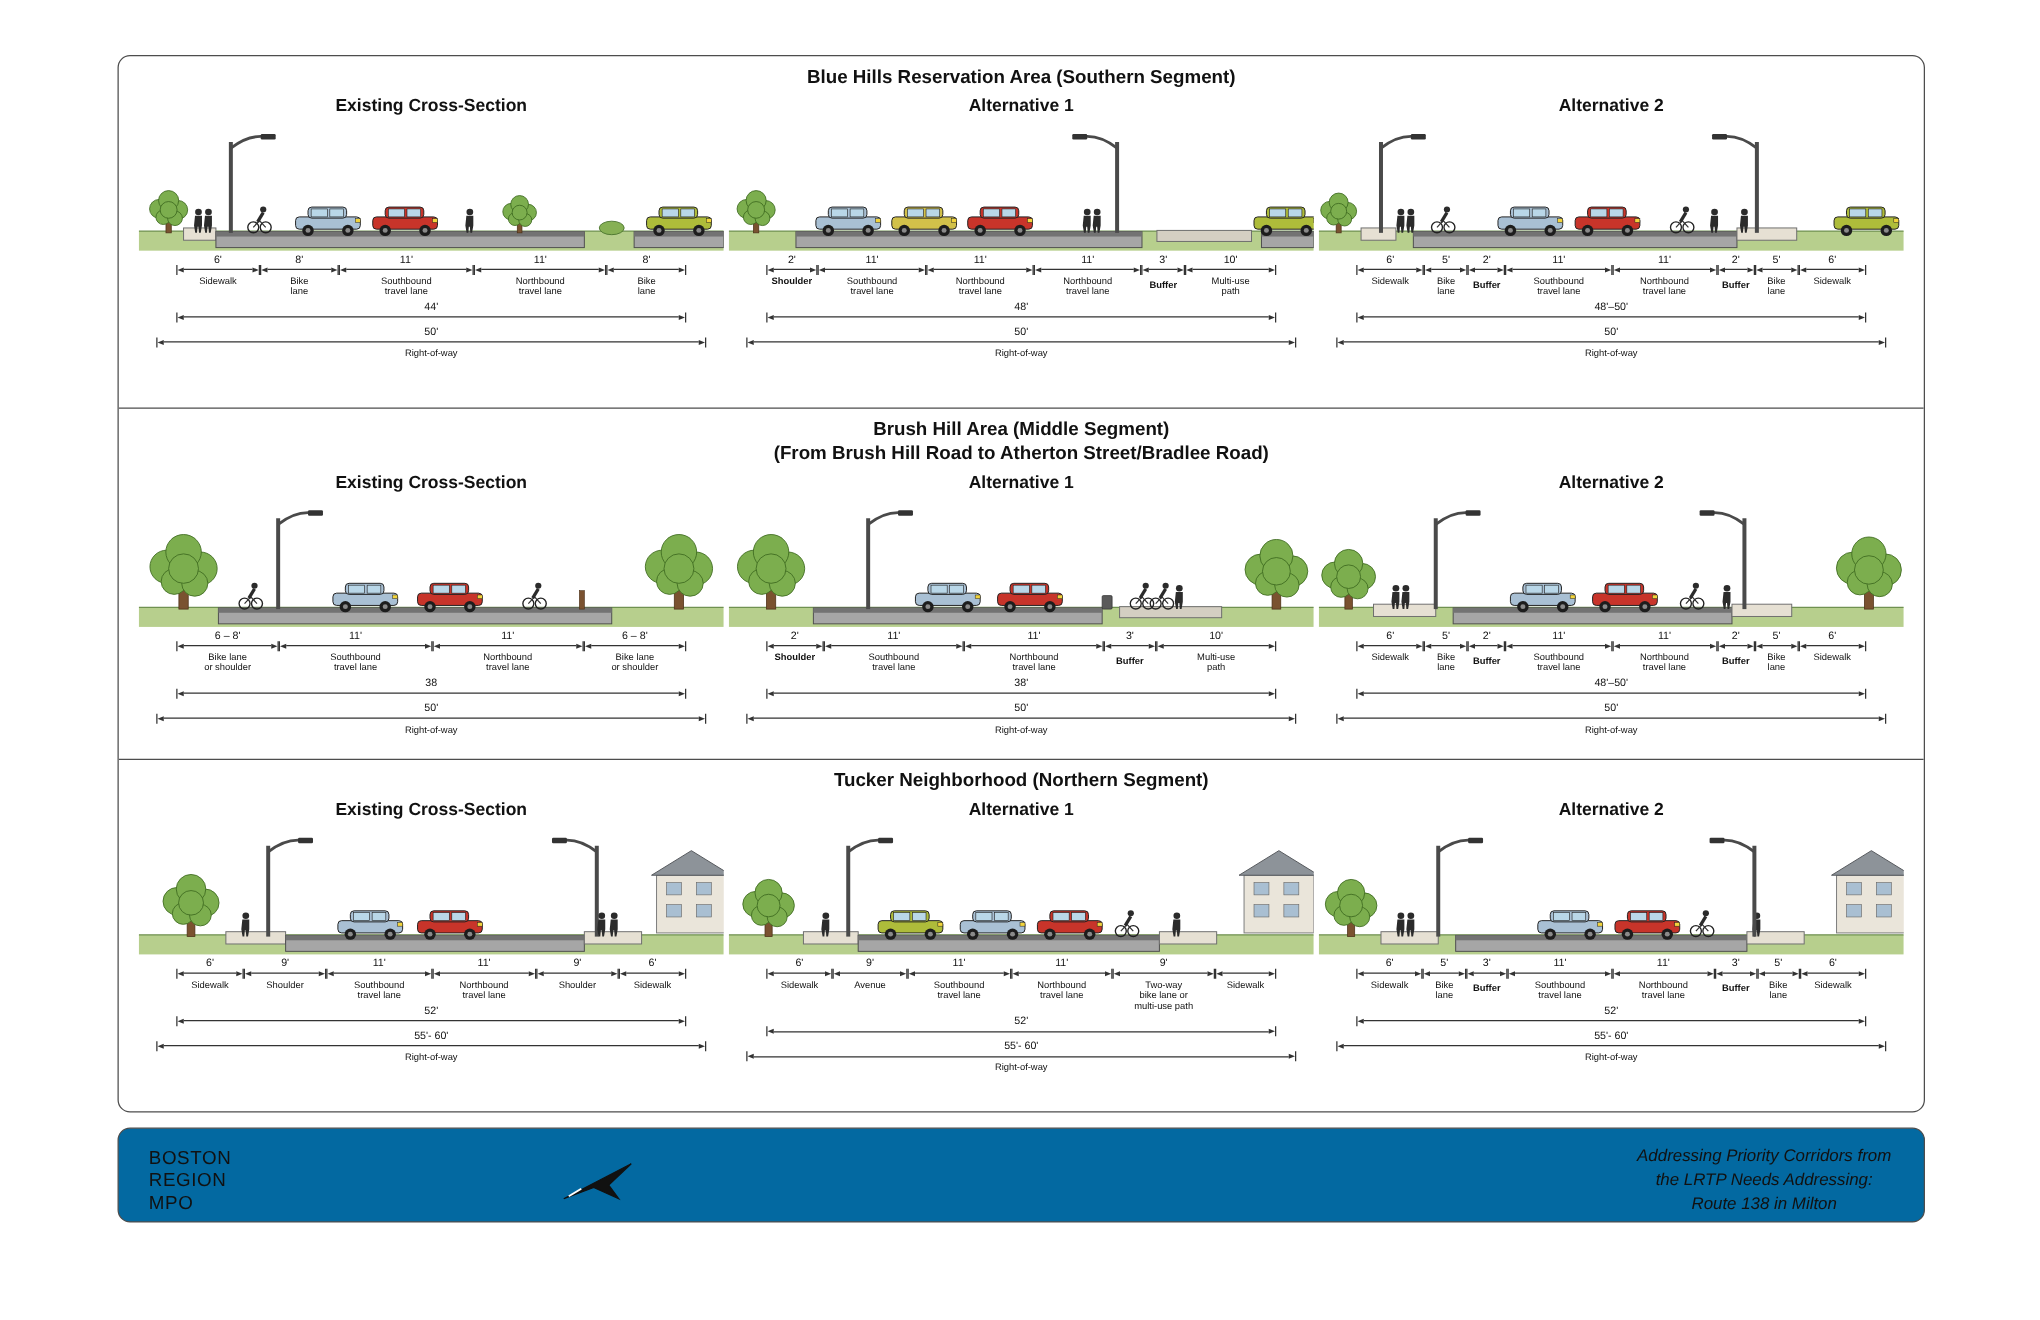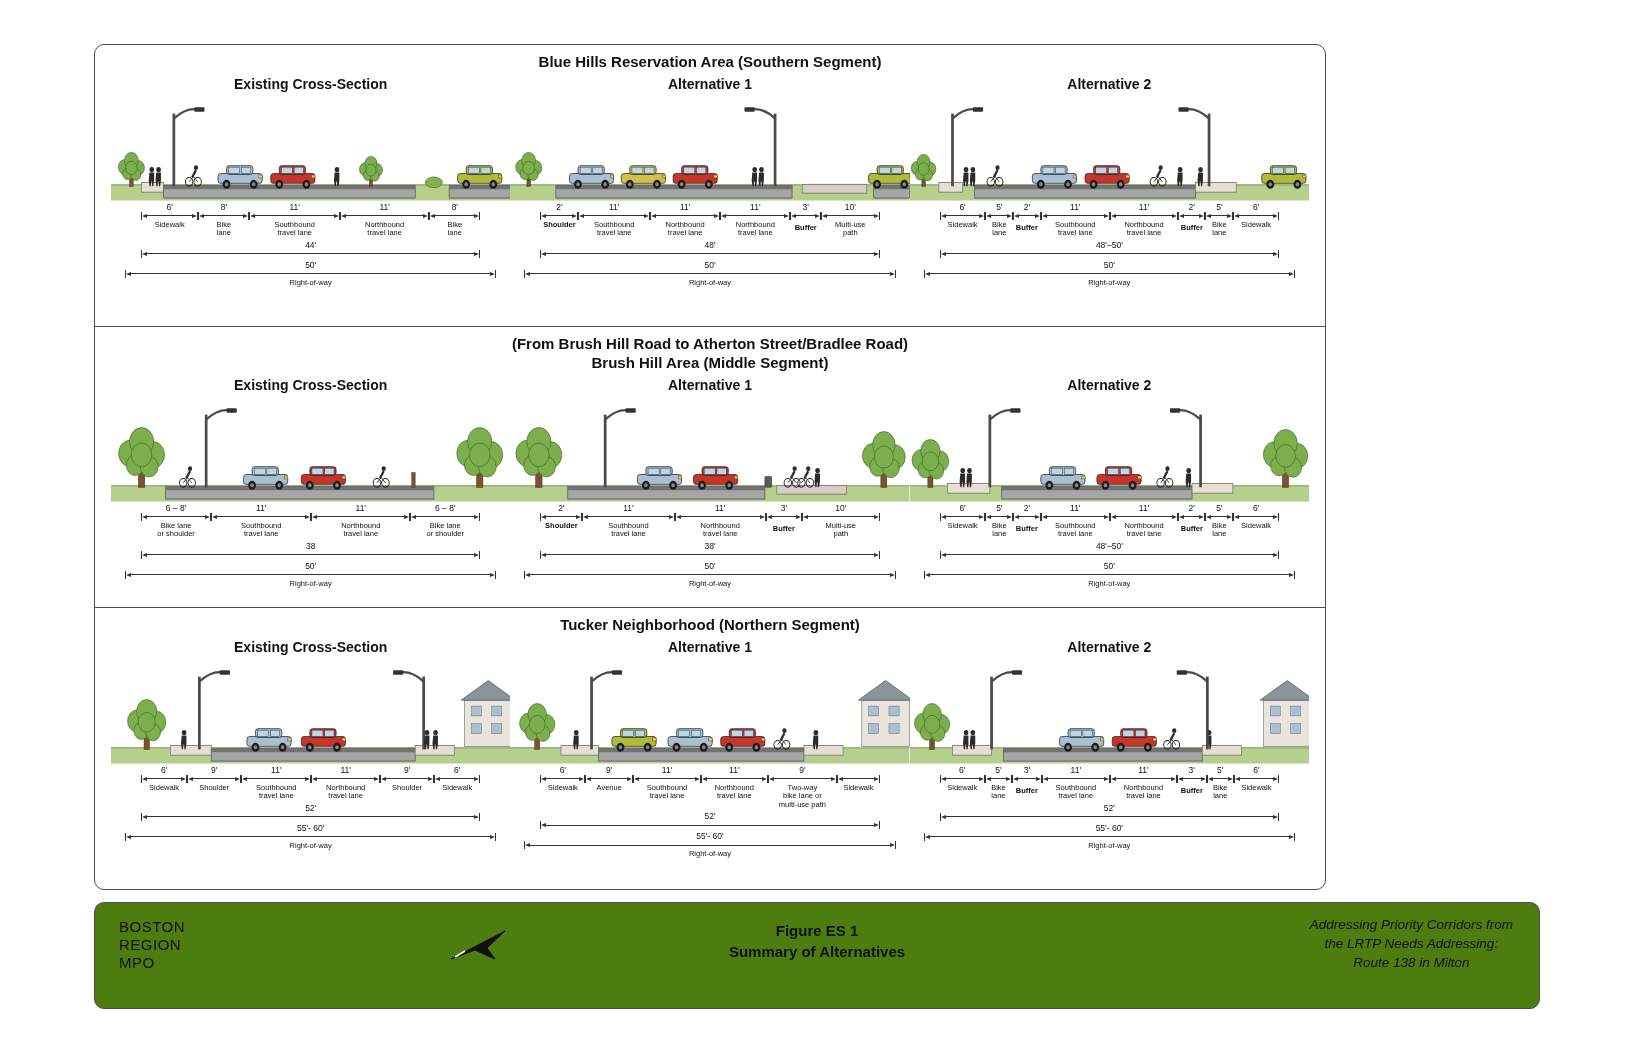--- a/index.html
+++ b/index.html
@@ -1,18 +1,18 @@
 <!DOCTYPE html>
 <html><head>
 <meta charset="utf-8">
 <style>
   *{box-sizing:border-box;margin:0;padding:0;}
   html,body{width:1632px;height:1056px;}
   body{position:relative;background:#ffffff;font-family:"Liberation Sans",sans-serif;color:#111;}
-  .board{position:absolute;left:94px;top:44px;width:1232px;height:846px;border:1.6px solid #4d4d4d;border-radius:10px;background:#fff;overflow:hidden;}
+  .board{position:absolute;left:94px;top:44px;width:1446px;height:846px;border:1.6px solid #4d4d4d;border-radius:10px;background:#fff;overflow:hidden;}
   .segment{height:281.5px;border-bottom:1.6px solid #4d4d4d;padding-top:7px;overflow:hidden;}
   .segment:last-child{border-bottom:none;}
   .seg-title{text-align:center;font-weight:bold;font-size:15px;line-height:1.3;}
   .panels{display:flex;justify-content:space-between;padding:1px 16px 0;}
   .panel{width:468px;}
   .panel-title{text-align:center;font-weight:bold;font-size:14px;margin-top:3px;}
   .scene{display:block;width:100%;height:110px;}
   .dims{padding:0 30px;}
   .lane-row{display:flex;}
   .lane{min-width:13px;}
@@ -22,21 +22,21 @@
   .dim-arrow::before{content:'';width:0;height:0;border-top:2.6px solid transparent;border-bottom:2.6px solid transparent;border-right:5px solid #333;}
   .dim-arrow::after{content:'';width:0;height:0;border-top:2.6px solid transparent;border-bottom:2.6px solid transparent;border-left:5px solid #333;}
   .lane-l{font-size:7.5px;line-height:1.15;margin-top:1px;}
   .lane-l .ln{display:flex;justify-content:center;white-space:nowrap;}
   .lane-l.b{font-weight:bold;}
   .lane-l.drop{margin-top:4px;}
   .total-row{margin-top:2px;}
   .total-row.t1{margin-left:-16px;margin-right:-16px;}
   .total-w{font-size:8.5px;display:flex;justify-content:center;}
   .total-l{font-size:7.5px;display:flex;justify-content:center;}
-  .footer{position:absolute;left:94px;top:902px;width:1446px;height:107px;border:1.6px solid #4d4d4d;border-radius:10px;background:#4d7c0f;}
+  .footer{position:absolute;left:94px;top:902px;width:1446px;height:76px;border:1.6px solid #4d4d4d;border-radius:10px;background:#0369a1;}
   .mpo{position:absolute;left:24px;top:15px;font-size:15px;line-height:1.2;letter-spacing:0.5px;}
   .north{position:absolute;left:352px;top:24px;width:62px;height:36px;}
   .fig-title{position:absolute;left:0;right:0;top:17px;text-align:center;font-weight:bold;font-size:15px;line-height:1.4;}
   .note{position:absolute;right:26px;top:13px;text-align:center;font-style:italic;font-size:13.5px;line-height:1.4;}
 </style>
 </head>
 <body>
 
 <div class="page">
 
@@ -536,22 +536,22 @@
                   <div class="dim-arrow">
                     <i></i>
                   </div>
                   <div class="total-l">Right-of-way</div>
                 </div>
               </div>
             </div>
           </div>
         </div>
         <div class="segment">
+          <div class="seg-title">Brush Hill Area (Middle Segment)</div>
           <div class="seg-title">(From Brush Hill Road to Atherton Street/Bradlee Road)</div>
-          <div class="seg-title">Brush Hill Area (Middle Segment)</div>
           <div class="panels">
             <div class="panel">
               <div class="panel-title">Existing Cross-Section</div>
               <svg viewBox="0 0 470 112" class="scene" preserveAspectRatio="none">
                 <rect x="0" y="94.5" width="470" height="16" fill="#b7cf8d"></rect>
                 <line x1="0" y1="94.5" x2="470" y2="94.5" stroke="#6f9150" stroke-width="1"></line>
                 <rect x="64" y="95" width="316" height="13" fill="#a6a6a6" stroke="#4f4f4f" stroke-width="0.8"></rect>
                 <rect x="64" y="95" width="316" height="4" fill="#737373"></rect>
                 <g>
                   <rect x="32.25" y="70.5" width="7.5" height="25.5" fill="#7a5230" stroke="#4c3118" stroke-width="0.6"></rect>
@@ -1474,24 +1474,20 @@
   <div class="footer">
     <div class="mpo">
       <div>BOSTON</div>
       <div>REGION</div>
       <div>MPO</div>
     </div>
     <svg class="north" viewBox="0 0 62 36">
       <path d="M4 32 L58 4 L40 21 L48 32 L28 23 Z" fill="#111" stroke="#111" stroke-width="1"></path>
       <path d="M8 30 l10 -6" stroke="#fff" stroke-width="1.6" fill="none"></path>
     </svg>
-    <div class="fig-title">
-      <div>Figure ES 1</div>
-      <div>Summary of Alternatives</div>
-    </div>
     <div class="note">
       <div>Addressing Priority Corridors from</div>
       <div>the LRTP Needs Addressing:</div>
       <div>Route 138 in Milton</div>
     </div>
   </div>
 
 </div>
 
 </body></html>

